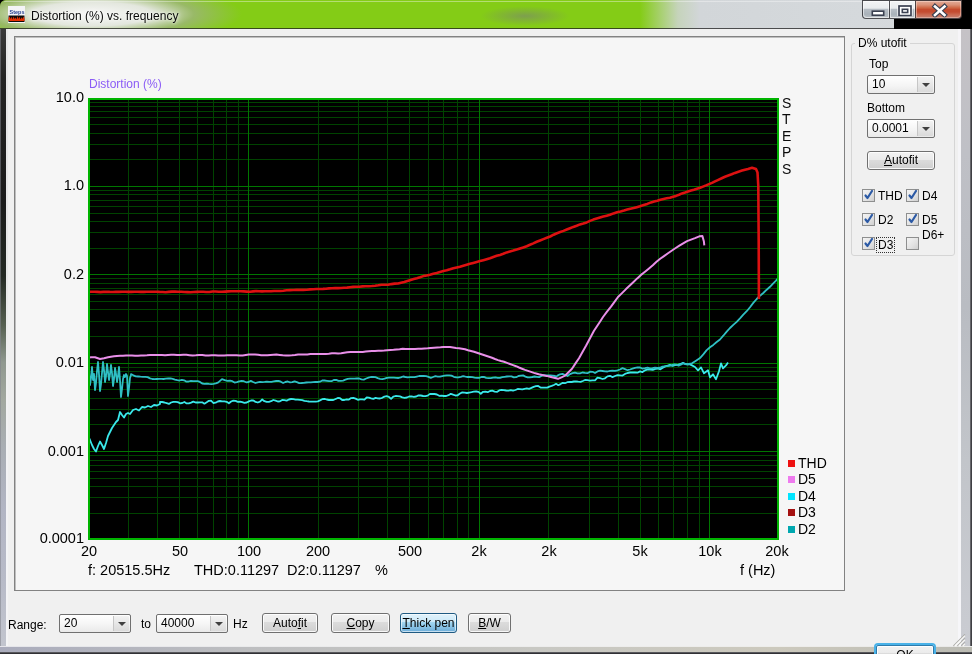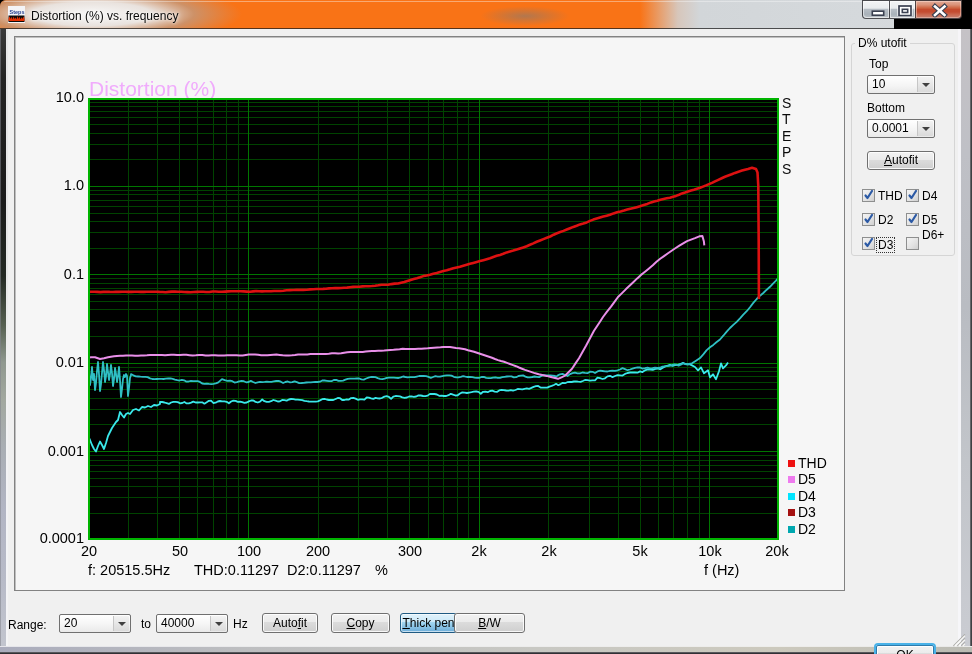--- a/index.html
+++ b/index.html
@@ -1,19 +1,19 @@
 <!DOCTYPE html>
 <html><head><meta charset="utf-8"><style>
 * { margin:0; padding:0; box-sizing:border-box; }
 html,body { width:972px; height:654px; background:#000; overflow:hidden; }
 body { font-family:"Liberation Sans", sans-serif; position:relative; font-size:13px; color:#000; }
 
 
 #titlebar { position:absolute; left:0; top:0; width:894px; height:29px;
-  border-radius:6px 6px 0 0; background:#f97316; overflow:hidden; }
+  border-radius:6px 6px 0 0; background:#84cc16; overflow:hidden; }
 #tb-right { position:absolute; left:640px; top:0; width:332px; height:29px;
   background:linear-gradient(90deg, rgba(209,213,216,0) 0px, rgba(209,213,216,0.85) 38px, #d2d6d9 60px, #d7dbde 332px); }
 #tb-glow { position:absolute; left:0; top:0; width:330px; height:29px;
   background:radial-gradient(ellipse 150px 30px at 92px 14px, rgba(248,248,248,1) 0%, rgba(232,232,232,0.95) 40%, rgba(170,170,170,0.55) 68%, rgba(70,70,70,0) 100%); }
 #tb-blob1 { position:absolute; left:480px; top:6px; width:90px; height:20px; border-radius:50%;
   background:radial-gradient(ellipse, rgba(120,122,124,0.55), rgba(80,80,80,0) 70%); }
 #tb-blob2 { position:absolute; left:716px; top:12px; width:60px; height:14px; border-radius:50%;
   background:radial-gradient(ellipse, rgba(138,142,146,0.8), rgba(138,142,146,0) 75%); }
 #tb-topline { position:absolute; left:4px; top:0.5px; width:964px; height:1.2px;
   background:rgba(250,250,250,0.4); border-radius:3px; }
@@ -54,21 +54,21 @@
   background:linear-gradient(#6a6a6e,#1e1e22); }
 
 
 #content { position:absolute; left:8px; top:29px; width:950px; height:617px; background:#f0f0f0; }
 
 
 #plotpanel { position:absolute; left:14px; top:36px; width:831px; height:555px;
   background:#f6f6f6; border:1px solid #828282;
   box-shadow:inset 1px 1px 0 rgba(90,90,90,0.35); }
 
-#plot-title { position:absolute; left:89px; top:77px; font-size:21px; color:#f0abfc; }
+#plot-title { position:absolute; left:89px; top:77px; font-size:12px; color:#8b5cf6; }
 .yt { position:absolute; left:32px; width:52px; text-align:right; font-size:14.5px; }
 .xt { position:absolute; top:543px; width:50px; text-align:center; font-size:14.5px; }
 #steps { position:absolute; left:782px; top:95px; width:15px; font-size:14px;
   line-height:16.4px; text-align:left; color:#0a0a0a; }
 .lsq { position:absolute; left:788px; width:7px; height:7px; }
 .llb { position:absolute; left:798px; font-size:14px; }
 #status { position:absolute; top:562px; left:0; width:900px; font-size:14.5px; }
 
 
 .vbtn { position:absolute; height:20px; border:1px solid #707070; border-radius:3px;
@@ -149,29 +149,29 @@
       <path d="M19 5.5 L28.5 14 M28.5 5.5 L19 14" stroke="#3a4050" stroke-width="4.8" stroke-linecap="square"></path>
       <path d="M19 5.5 L28.5 14 M28.5 5.5 L19 14" stroke="#fff" stroke-width="2.6" stroke-linecap="square"></path>
     </svg>
   </div>
 </div>
 
 <div id="plotpanel"></div>
 <div id="plot-title">Distortion (%)</div>
 <div class="yt" style="top:89px">10.0</div>
 <div class="yt" style="top:177px">1.0</div>
-<div class="yt" style="top:266px">0.1</div>
+<div class="yt" style="top:266px">0.2</div>
 <div class="yt" style="top:354px">0.01</div>
 <div class="yt" style="top:443px">0.001</div>
 <div class="yt" style="top:530px">0.0001</div>
 <div class="xt" style="left:64px">20</div>
 <div class="xt" style="left:155px">50</div>
 <div class="xt" style="left:224px">100</div>
 <div class="xt" style="left:293px">200</div>
-<div class="xt" style="left:385px">300</div>
+<div class="xt" style="left:385px">500</div>
 <div class="xt" style="left:454px">2k</div>
 <div class="xt" style="left:524px">2k</div>
 <div class="xt" style="left:615px">5k</div>
 <div class="xt" style="left:685px">10k</div>
 <div class="xt" style="left:752px">20k</div>
 <div id="steps">S<br>T<br>E<br>P<br>S</div>
 <div class="lsq" style="top:459.5px;background:#ee1111"></div>
 <div class="llb" style="top:454.5px">THD</div>
 <div class="lsq" style="top:476.0px;background:#ee7bee"></div>
 <div class="llb" style="top:471.0px">D5</div>
@@ -179,21 +179,21 @@
 <div class="llb" style="top:487.5px">D4</div>
 <div class="lsq" style="top:509.0px;background:#a51111"></div>
 <div class="llb" style="top:504.0px">D3</div>
 <div class="lsq" style="top:525.5px;background:#00a8b0"></div>
 <div class="llb" style="top:520.5px">D2</div>
 <div id="status">
   <span style="position:absolute;left:88px">f: 20515.5Hz</span>
   <span style="position:absolute;left:194px">THD:0.11297</span>
   <span style="position:absolute;left:287px">D2:0.11297</span>
   <span style="position:absolute;left:375px">%</span>
-  <span style="position:absolute;left:704px">f (Hz)</span>
+  <span style="position:absolute;left:740px">f (Hz)</span>
 </div>
 
 <svg id="plot" style="position:absolute;left:88px;top:98px" width="691" height="442" viewBox="0 0 691 442">
   <rect x="0" y="0" width="691" height="442" fill="#000"></rect>
   <g stroke="#004300" stroke-width="1">
 <line x1="40.5" y1="1" x2="40.5" y2="441"></line>
 <line x1="69.5" y1="1" x2="69.5" y2="441"></line>
 <line x1="91.5" y1="1" x2="91.5" y2="441"></line>
 <line x1="109.5" y1="1" x2="109.5" y2="441"></line>
 <line x1="125.5" y1="1" x2="125.5" y2="441"></line>
@@ -315,21 +315,21 @@
   </div>
 <div class="lab" style="left:141px;top:617px">to</div>
 <div class="combo" style="left:156px;top:614px;width:72px">
     <div class="txt">40000</div>
     <div class="arr"></div>
   </div>
 <div class="lab" style="left:233px;top:617px">Hz</div>
 <div class="vbtn" style="left:262px;top:613px;width:56px">Auto<u>f</u>it</div>
 <div class="vbtn" style="left:331px;top:613px;width:59px"><u>C</u>opy</div>
 <div class="vbtn" id="btn-thick" style="left:400px;top:613px;width:57px"><u>T</u>hick pen</div>
-<div class="vbtn" style="left:454px;top:613px;width:71px"><u>B</u>/W</div>
+<div class="vbtn" style="left:468px;top:613px;width:43px"><u>B</u>/W</div>
 <div class="vbtn" id="btn-ok">OK</div>
 
 <svg id="grip" width="14" height="14">
   <g stroke-width="1.2">
     <line x1="13" y1="1.5" x2="1.5" y2="13" stroke="#a8a8a4"></line>
     <line x1="13" y1="5.5" x2="5.5" y2="13" stroke="#a8a8a4"></line>
     <line x1="13" y1="9.5" x2="9.5" y2="13" stroke="#a8a8a4"></line>
     <line x1="13" y1="2.7" x2="2.7" y2="13" stroke="#fcfcfa"></line>
     <line x1="13" y1="6.7" x2="6.7" y2="13" stroke="#fcfcfa"></line>
     <line x1="13" y1="10.7" x2="10.7" y2="13" stroke="#fcfcfa"></line>

